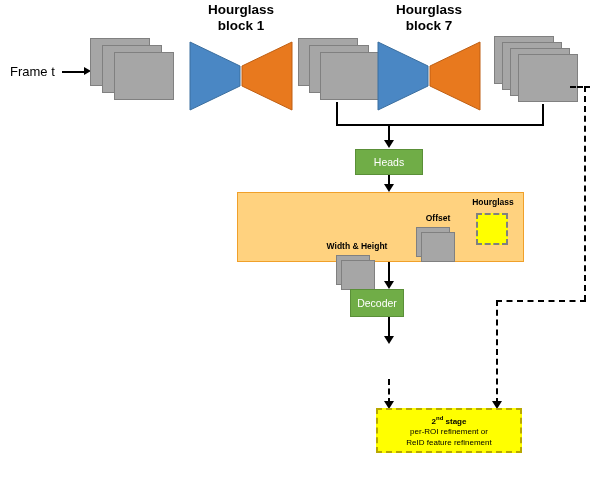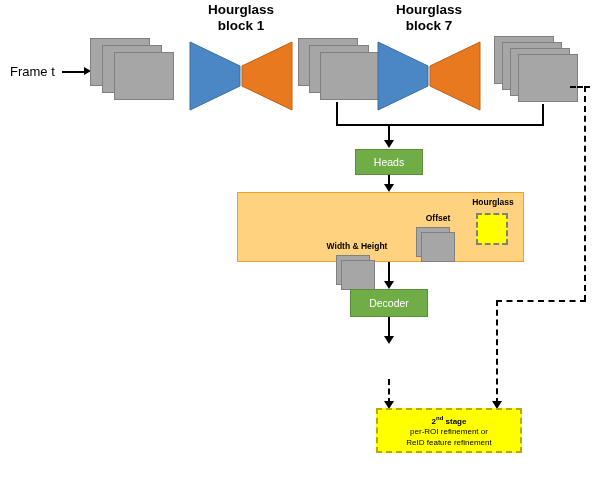--- a/index.html
+++ b/index.html
@@ -128,21 +128,21 @@
 
     <div class="abs" style="left:226px;top:4px;width:58px;height:62px;">
       <div class="headlbl" style="width:58px;">Hourglass</div>
       <div class="embed" style="left:12px;top:16px;width:32px;height:32px;"></div>
     </div>
   </div>
 
   <div class="line-v" style="left:388px;top:262px;height:22px;"></div>
   <div class="arrow-d" style="left:384px;top:281px;"></div>
 
-  <div class="gbox" style="left:350px;top:289px;width:78px;height:28px;">
+  <div class="gbox" style="left:350px;top:289px;width:54px;height:28px;">
     <span class="boxtxt">Decoder</span>
   </div>
 
   <div class="line-v" style="left:388px;top:317px;height:22px;"></div>
   <div class="arrow-d" style="left:384px;top:336px;"></div>
 
 
   <div class="dash-v" style="left:388px;top:379px;height:25px;"></div>
   <div class="arrow-d" style="left:384px;top:401px;"></div>
 

